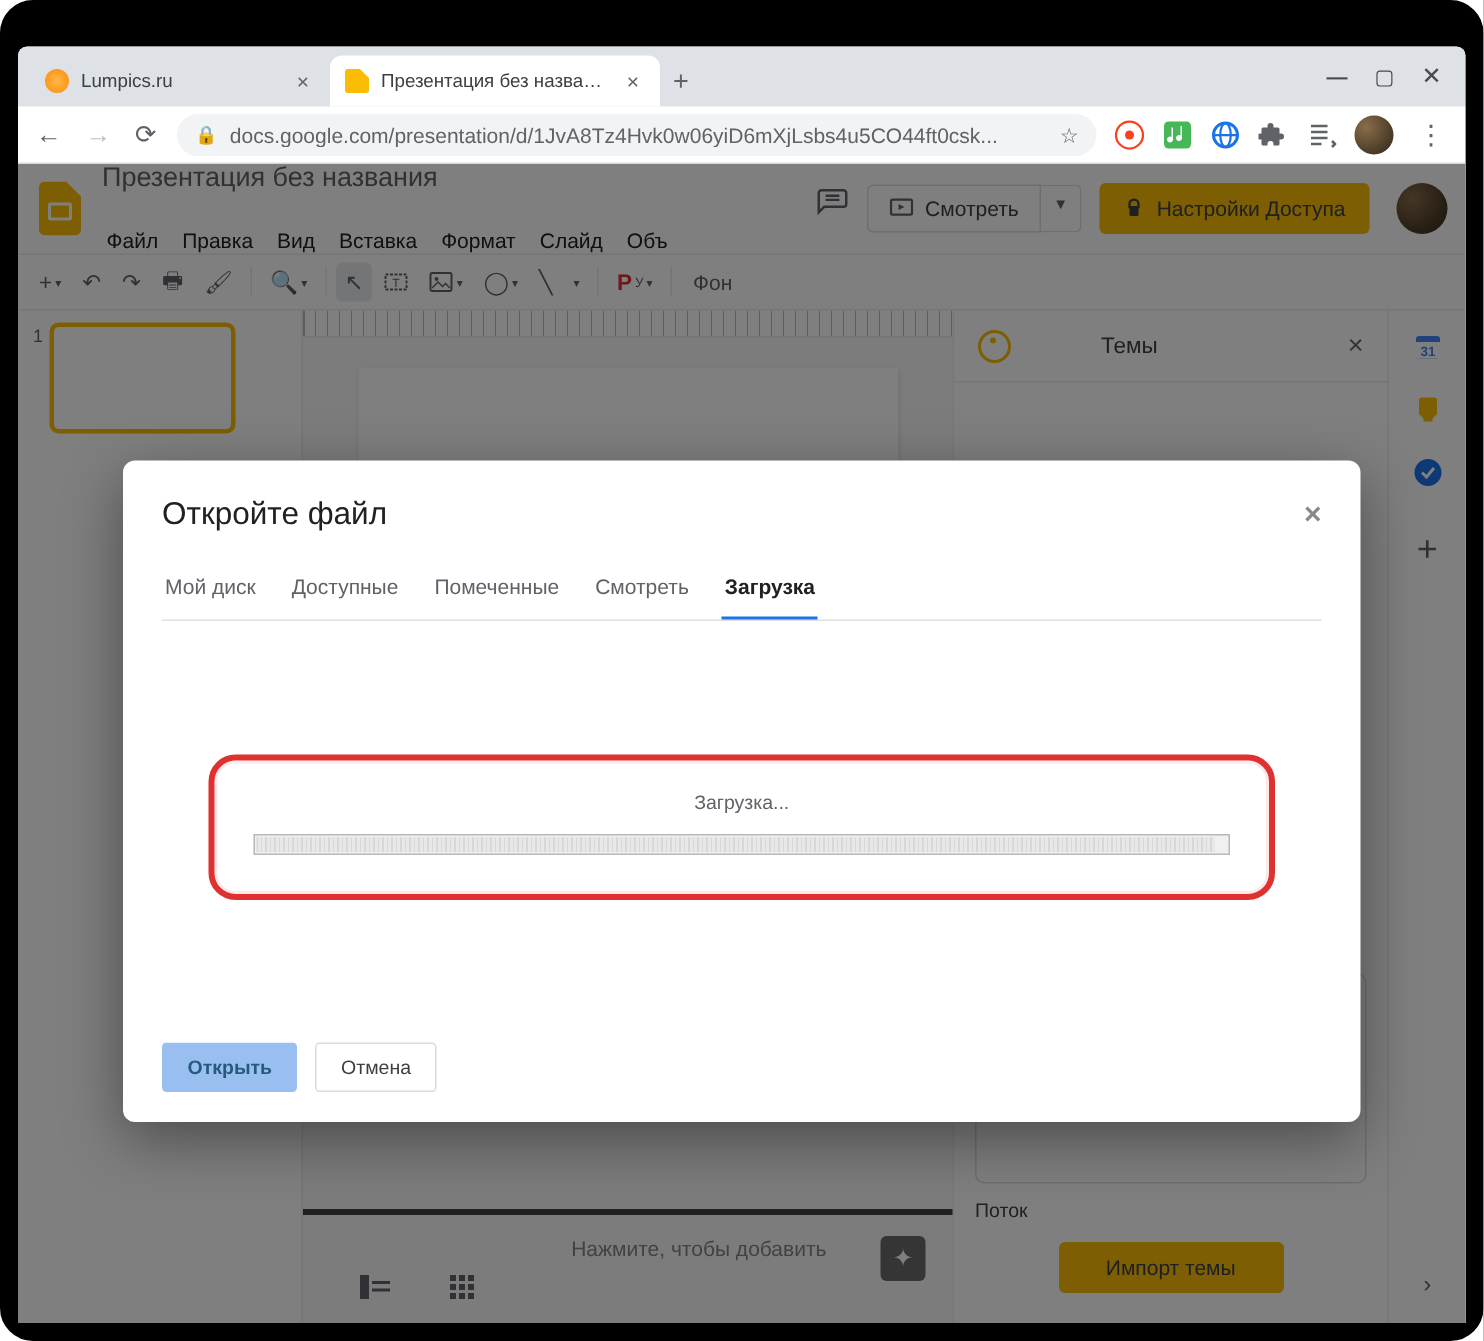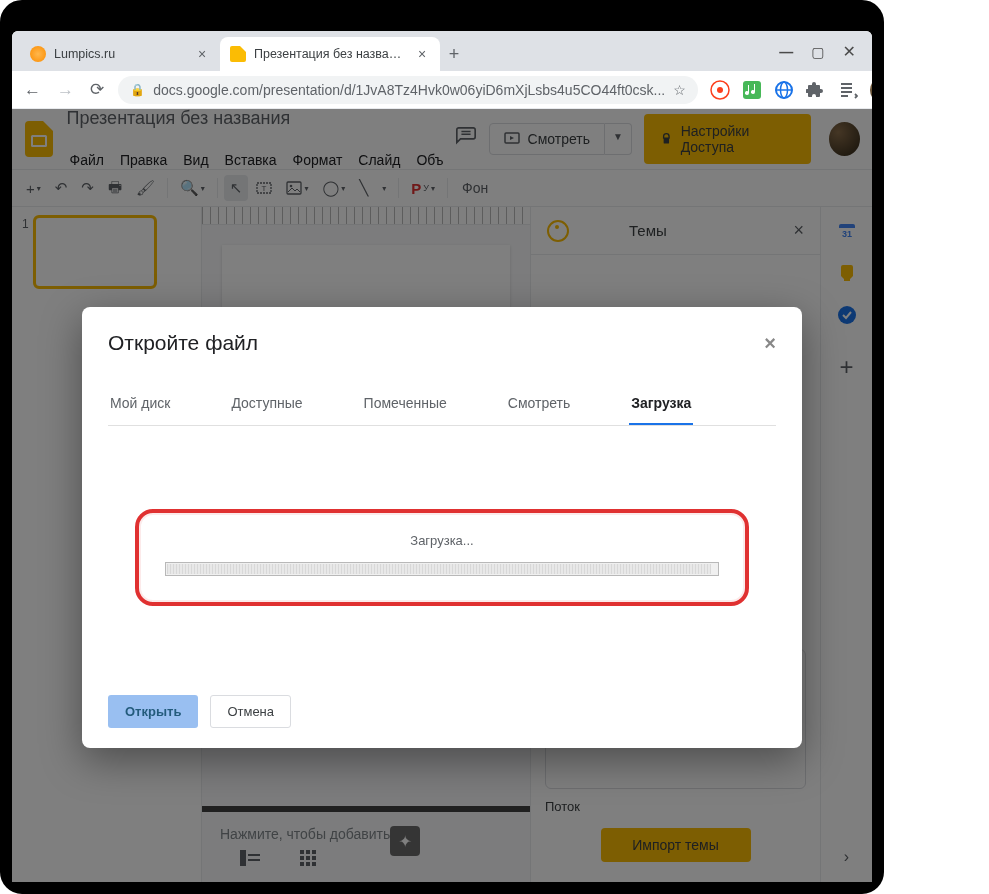--- a/index.html
+++ b/index.html
@@ -1,18 +1,18 @@
 <!DOCTYPE html>
 <html><head>
 <meta charset="utf-8">
 <style>
 * { box-sizing: border-box; margin: 0; padding: 0; font-family: Arial, "Helvetica Neue", sans-serif; }
 body { background: #fff; }
 
-.outer-frame { width: 884px; height: 894px; border: 2px solid #000; border-radius: 22px; background: #000; position: relative; overflow: hidden; margin: 0; }
+.outer-frame { width: 989px; height: 894px; border: 2px solid #000; border-radius: 22px; background: #000; position: relative; overflow: hidden; margin: 0; }
 
 .browser-window { position: absolute; left: 10px; right: 10px; top: 29px; bottom: 10px; background: #fff; border-radius: 6px 6px 0 0; overflow: hidden; display: flex; flex-direction: column; }
 
 .title-bar { height: 40px; background: #dee1e6; display: flex; align-items: flex-end; position: relative; }
 .tabs { display: flex; flex: 1; height: 34px; align-items: stretch; padding-left: 8px; }
 .tab { display: flex; align-items: center; padding: 0 10px; min-width: 200px; max-width: 220px; font-size: 12.5px; color: #3c4043; position: relative; gap: 8px; }
 .tab.active { background: #fff; border-radius: 8px 8px 0 0; }
 .tab .favicon { width: 16px; height: 16px; flex-shrink: 0; }
 .tab .tab-title { flex: 1; white-space: nowrap; overflow: hidden; text-overflow: ellipsis; }
 .tab .tab-close { width: 16px; height: 16px; display: flex; align-items: center; justify-content: center; color: #5f6368; font-size: 14px; flex-shrink: 0; }
@@ -61,21 +61,21 @@
 
 .work-row { display: flex; height: calc(100% - 98px); }
 .slide-panel { width: 190px; border-right: 1px solid #e8eaed; padding: 10px; }
 .slide-thumb-container { display: flex; gap: 6px; }
 .slide-num { font-size: 12px; color: #5f6368; }
 .slide-thumb { width: 120px; height: 70px; background: #fff; border: 1px solid #dadce0; border-radius: 4px; outline: 3px solid #fbbc04; outline-offset: -1px; }
 .canvas-area { flex: 1; background: #f8f9fa; position: relative; }
 .ruler-h { height: 18px; background: #fff; border-bottom: 1px solid #e8eaed; background-image: repeating-linear-gradient(to right, #bbb 0, #bbb 1px, transparent 1px, transparent 8px); }
 .canvas-wrap { padding: 20px; height: calc(100% - 94px); display: flex; align-items: flex-start; justify-content: center; }
 .slide-canvas { width: 100%; max-width: 360px; aspect-ratio: 16/9; background: #fff; box-shadow: 0 1px 3px rgba(0,0,0,0.15); }
-.notes-area { height: 76px; border-top: 6px solid #404040; background: #f8f9fa; padding: 14px 18px; display: flex; align-items: flex-start; justify-content: flex-start; }
+.notes-area { height: 76px; border-top: 4px solid #404040; background: #f8f9fa; padding: 14px 18px; display: flex; align-items: flex-start; justify-content: flex-end; gap: 36px; }
 .notes-placeholder { font-size: 14px; color: #80868b; }
 .explore-btn { width: 30px; height: 30px; background: #6b6b6b; border-radius: 4px; display: flex; align-items: center; justify-content: center; color: #fff; font-size: 16px; }
 
 .themes-panel { width: 290px; border-left: 1px solid #e8eaed; display: flex; flex-direction: column; }
 .themes-header { height: 48px; display: flex; align-items: center; padding: 0 16px; gap: 12px; border-bottom: 1px solid #e8eaed; }
 .theme-ico { width: 22px; height: 22px; border: 2px solid #fbbc04; border-radius: 50%; position: relative; }
 .theme-ico::before { content: ''; position: absolute; width: 4px; height: 4px; background: #fbbc04; border-radius: 50%; top: 3px; left: 6px; }
 .themes-title { font-size: 15px; color: #3c4043; flex: 1; margin-left: 48px; }
 .themes-close { color: #5f6368; font-size: 18px; cursor: pointer; }
 .themes-body { flex: 1; padding: 14px; overflow: hidden; }
@@ -88,21 +88,21 @@
 .rail-plus { color: #5f6368; font-size: 24px; margin-top: 6px; }
 .rail-collapse { margin-top: auto; margin-bottom: 16px; color: #5f6368; font-size: 16px; }
 
 .bottom-views { position: absolute; left: 0; bottom: 0; height: 44px; display: flex; align-items: center; gap: 40px; padding-left: 38px; }
 .view-btn { color: #5f6368; cursor: pointer; }
 
 .modal { position: absolute; z-index: 100; left: 70px; top: 198px; right: 70px; bottom: 134px; background: #fff; border-radius: 8px; box-shadow: 0 12px 40px rgba(0,0,0,0.4); padding: 24px 26px 20px; display: flex; flex-direction: column; }
 .modal-head { display: flex; align-items: center; justify-content: space-between; margin-bottom: 20px; }
 .modal-title { font-size: 21px; color: #202124; }
 .modal-close { color: #888; font-size: 20px; cursor: pointer; font-weight: bold; }
-.modal-tabs { display: flex; gap: 57px; border-bottom: 1px solid #e0e0e0; margin-top: 12px; }
+.modal-tabs { display: flex; gap: 20px; border-bottom: 1px solid #e0e0e0; }
 .modal-tab { font-size: 14px; color: #5f6368; padding: 8px 2px 12px; cursor: pointer; border-bottom: 2px solid transparent; }
 .modal-tab.active { color: #202124; font-weight: 600; border-bottom-color: #1a73e8; }
 .modal-body { flex: 1; display: flex; align-items: center; justify-content: center; }
 .upload-box { width: 92%; border: 4px solid #e03131; border-radius: 18px; padding: 20px 26px 26px; text-align: center; box-shadow: inset 0 0 0 2px rgba(224,49,49,0.1); }
 .upload-label { font-size: 13px; color: #5f6368; margin-bottom: 14px; }
 .progress-track { height: 14px; border: 1px solid #b8b8b8; background: #f0f0f0; position: relative; }
 .progress-fill { position: absolute; left: 1px; top: 1px; bottom: 1px; width: 98.5%; background: repeating-linear-gradient(90deg, #d8d8d8 0, #d8d8d8 1px, #e8e8e8 1px, #e8e8e8 3px); }
 .modal-foot { display: flex; gap: 12px; padding-top: 6px; }
 .btn { padding: 8px 16px; font-size: 13px; border-radius: 3px; cursor: pointer; border: 1px solid transparent; }
 .btn-primary { background: #8fb9f0; color: #0c4a6e; font-weight: 600; opacity: 0.9; }

